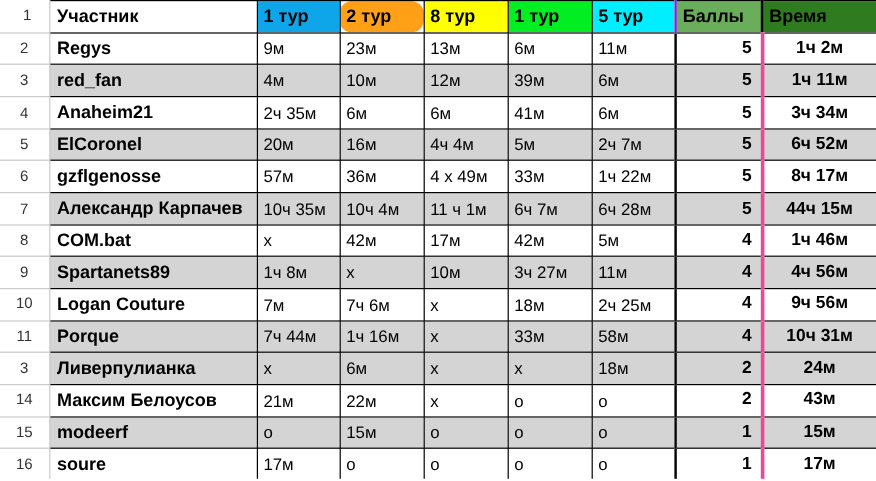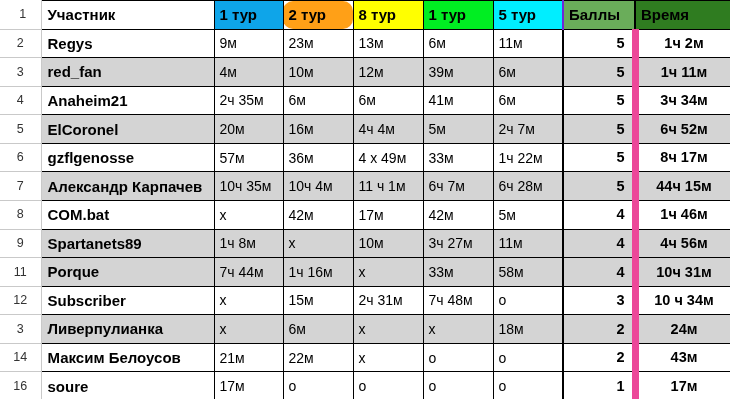--- a/index.html
+++ b/index.html
@@ -82,21 +82,21 @@
   td.pts {
     text-align: right;
     font-weight: bold;
     padding-right: 7px;
     border-left: 2px solid #000000;
   }
 
   td.time {
     text-align: center;
     font-weight: bold;
-    border-left: 7px solid #ec4899;
+    border-left: 3px solid #ec4899;
     margin-top: 20px;
   }
 
   
   tr.shaded td.name,
   tr.shaded td.tour,
   tr.shaded td.pts,
   tr.shaded td.time { background: #d4d4d4; }
 
   
@@ -252,42 +252,42 @@
           <td class="rownum">9</td>
           <td class="name">Spartanets89</td>
           <td class="tour">1ч 8м</td>
           <td class="tour">x</td>
           <td class="tour">10м</td>
           <td class="tour">3ч 27м</td>
           <td class="tour">11м</td>
           <td class="pts">4</td>
           <td class="time">4ч 56м</td>
         </tr>
+        <tr>
+          <td class="rownum">10</td>
+          <td class="name">Logan Couture</td>
+          <td class="tour">7м</td>
+          <td class="tour">7ч 6м</td>
+          <td class="tour">x</td>
+          <td class="tour">18м</td>
+          <td class="tour">2ч 25м</td>
+          <td class="pts">4</td>
+          <td class="time">9ч 56м</td>
+        </tr>
         <tr class="shaded">
           <td class="rownum">11</td>
           <td class="name">Porque</td>
           <td class="tour">7ч 44м</td>
           <td class="tour">1ч 16м</td>
           <td class="tour">x</td>
           <td class="tour">33м</td>
           <td class="tour">58м</td>
           <td class="pts">4</td>
           <td class="time">10ч 31м</td>
         </tr>
-        <tr>
-          <td class="rownum">12</td>
-          <td class="name">Subscriber</td>
-          <td class="tour">x</td>
-          <td class="tour">15м</td>
-          <td class="tour">2ч 31м</td>
-          <td class="tour">7ч 48м</td>
-          <td class="tour">o</td>
-          <td class="pts">3</td>
-          <td class="time">10 ч 34м</td>
-        </tr>
         <tr class="shaded">
           <td class="rownum">3</td>
           <td class="name">Ливерпулианка</td>
           <td class="tour">x</td>
           <td class="tour">6м</td>
           <td class="tour">x</td>
           <td class="tour">x</td>
           <td class="tour">18м</td>
           <td class="pts">2</td>
           <td class="time">24м</td>
@@ -296,20 +296,31 @@
           <td class="rownum">14</td>
           <td class="name">Максим Белоусов</td>
           <td class="tour">21м</td>
           <td class="tour">22м</td>
           <td class="tour">x</td>
           <td class="tour">o</td>
           <td class="tour">o</td>
           <td class="pts">2</td>
           <td class="time">43м</td>
         </tr>
+        <tr class="shaded">
+          <td class="rownum">15</td>
+          <td class="name">modeerf</td>
+          <td class="tour">o</td>
+          <td class="tour">15м</td>
+          <td class="tour">o</td>
+          <td class="tour">o</td>
+          <td class="tour">o</td>
+          <td class="pts">1</td>
+          <td class="time">15м</td>
+        </tr>
         <tr>
           <td class="rownum">16</td>
           <td class="name">soure</td>
           <td class="tour">17м</td>
           <td class="tour">o</td>
           <td class="tour">o</td>
           <td class="tour">o</td>
           <td class="tour">o</td>
           <td class="pts">1</td>
           <td class="time">17м</td>

